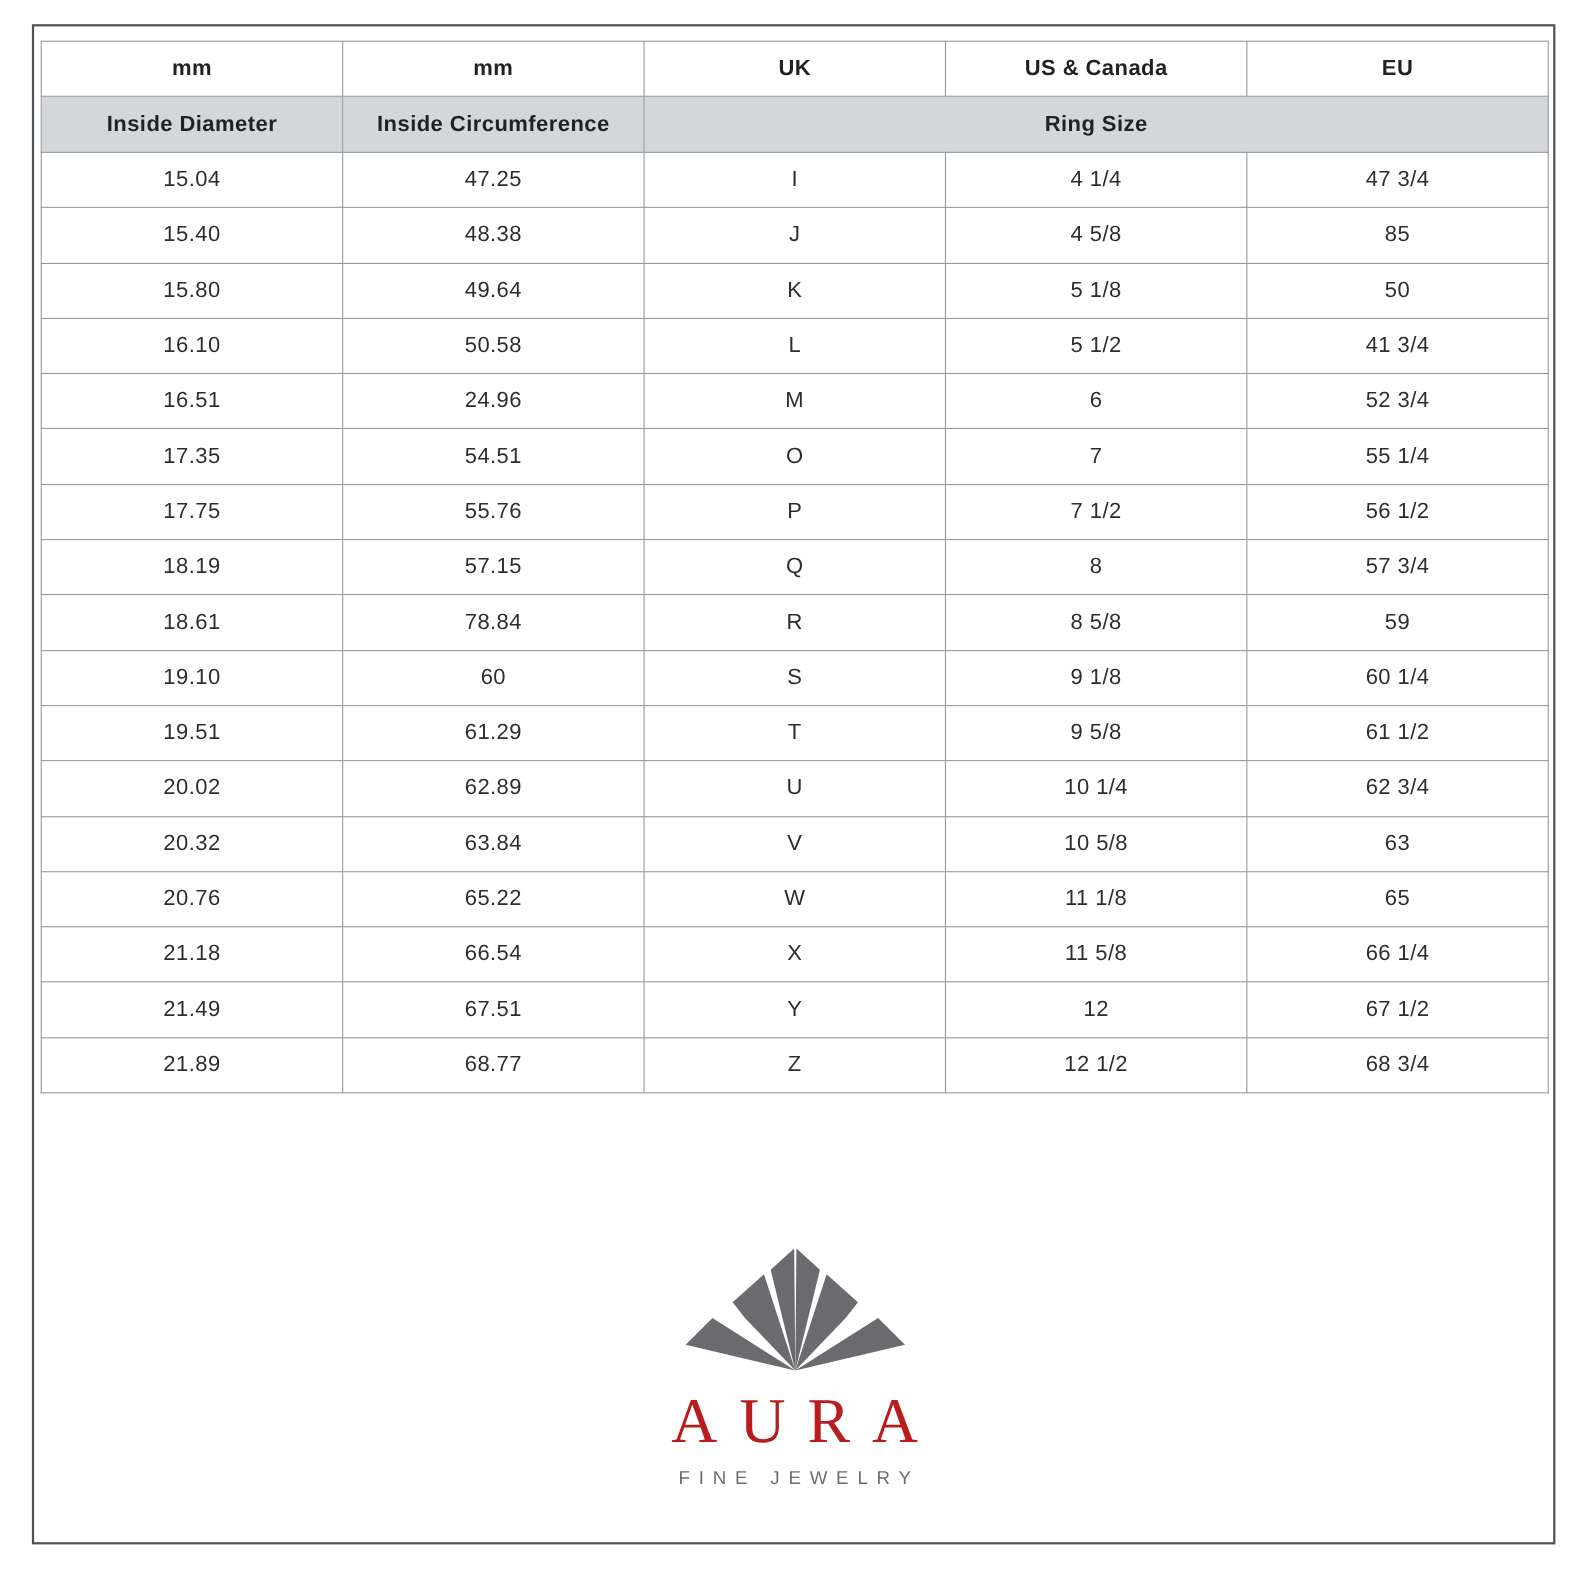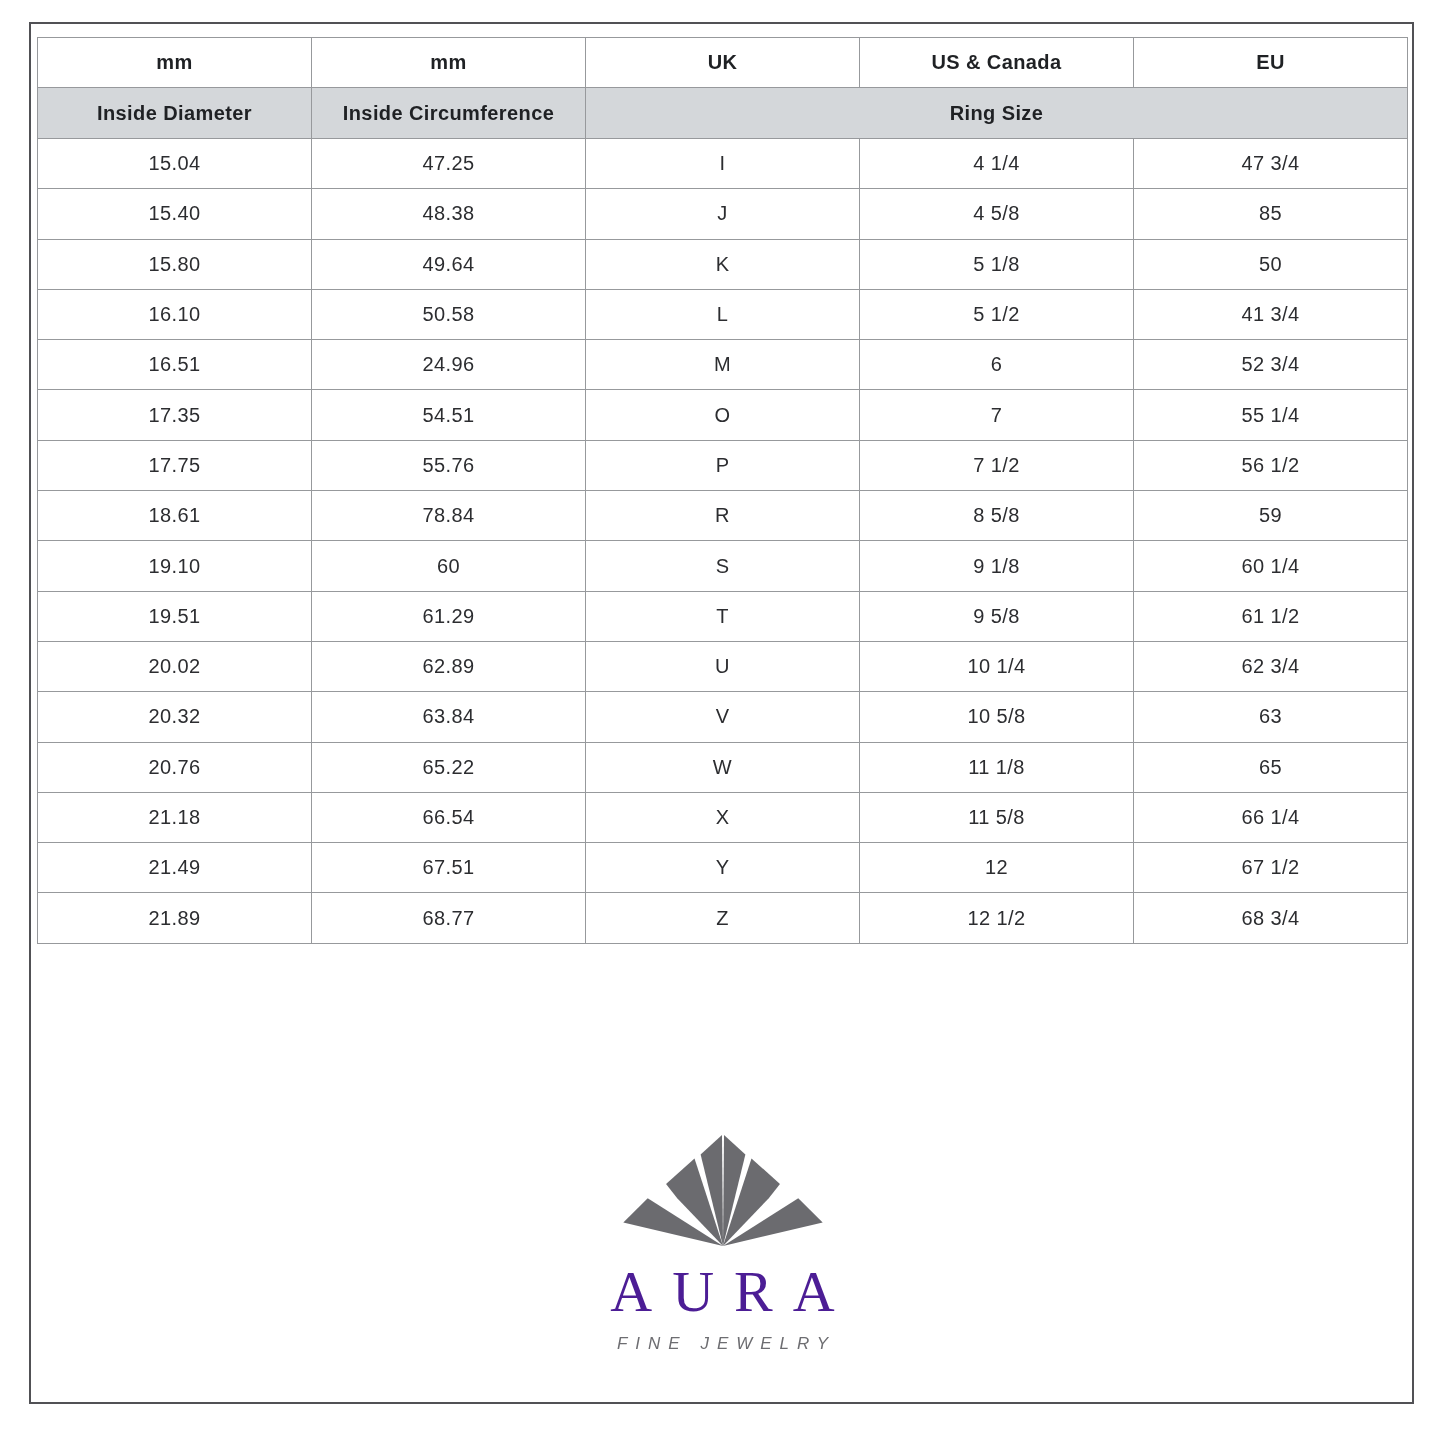--- a/index.html
+++ b/index.html
@@ -75,32 +75,31 @@
     height: 118px;
   }
   .fan-petal { fill: #6b6b6f; }
   .logo-wordmark {
     margin-top: 14px;
     margin-left: 20px; 
     font-family: "Liberation Serif", serif;
     font-size: 58px;
     line-height: 1.0;
     letter-spacing: 20px;
-    color: #4c1d95;
+    color: #b91c1c;
     font-weight: normal;
   }
   .logo-tagline {
     margin-top: 14px;
     margin-left: 8px;
     font-family: "Liberation Sans", sans-serif;
     font-size: 17px;
     line-height: 1.0;
     letter-spacing: 8px;
     color: #6d6d71;
-    font-style: italic;
   }
 </style>
 </head>
 <body>
 
 <div class="outer-frame"></div>
 
 <table class="size-table">
   <colgroup>
     <col style="width:20%">
@@ -167,20 +166,27 @@
         <td>55 1/4</td>
       </tr>
       <tr>
         <td>17.75</td>
         <td>55.76</td>
         <td>P</td>
         <td>7 1/2</td>
         <td>56 1/2</td>
       </tr>
       <tr>
+        <td>18.19</td>
+        <td>57.15</td>
+        <td>Q</td>
+        <td>8</td>
+        <td>57 3/4</td>
+      </tr>
+      <tr>
         <td>18.61</td>
         <td>78.84</td>
         <td>R</td>
         <td>8 5/8</td>
         <td>59</td>
       </tr>
       <tr>
         <td>19.10</td>
         <td>60</td>
         <td>S</td>

